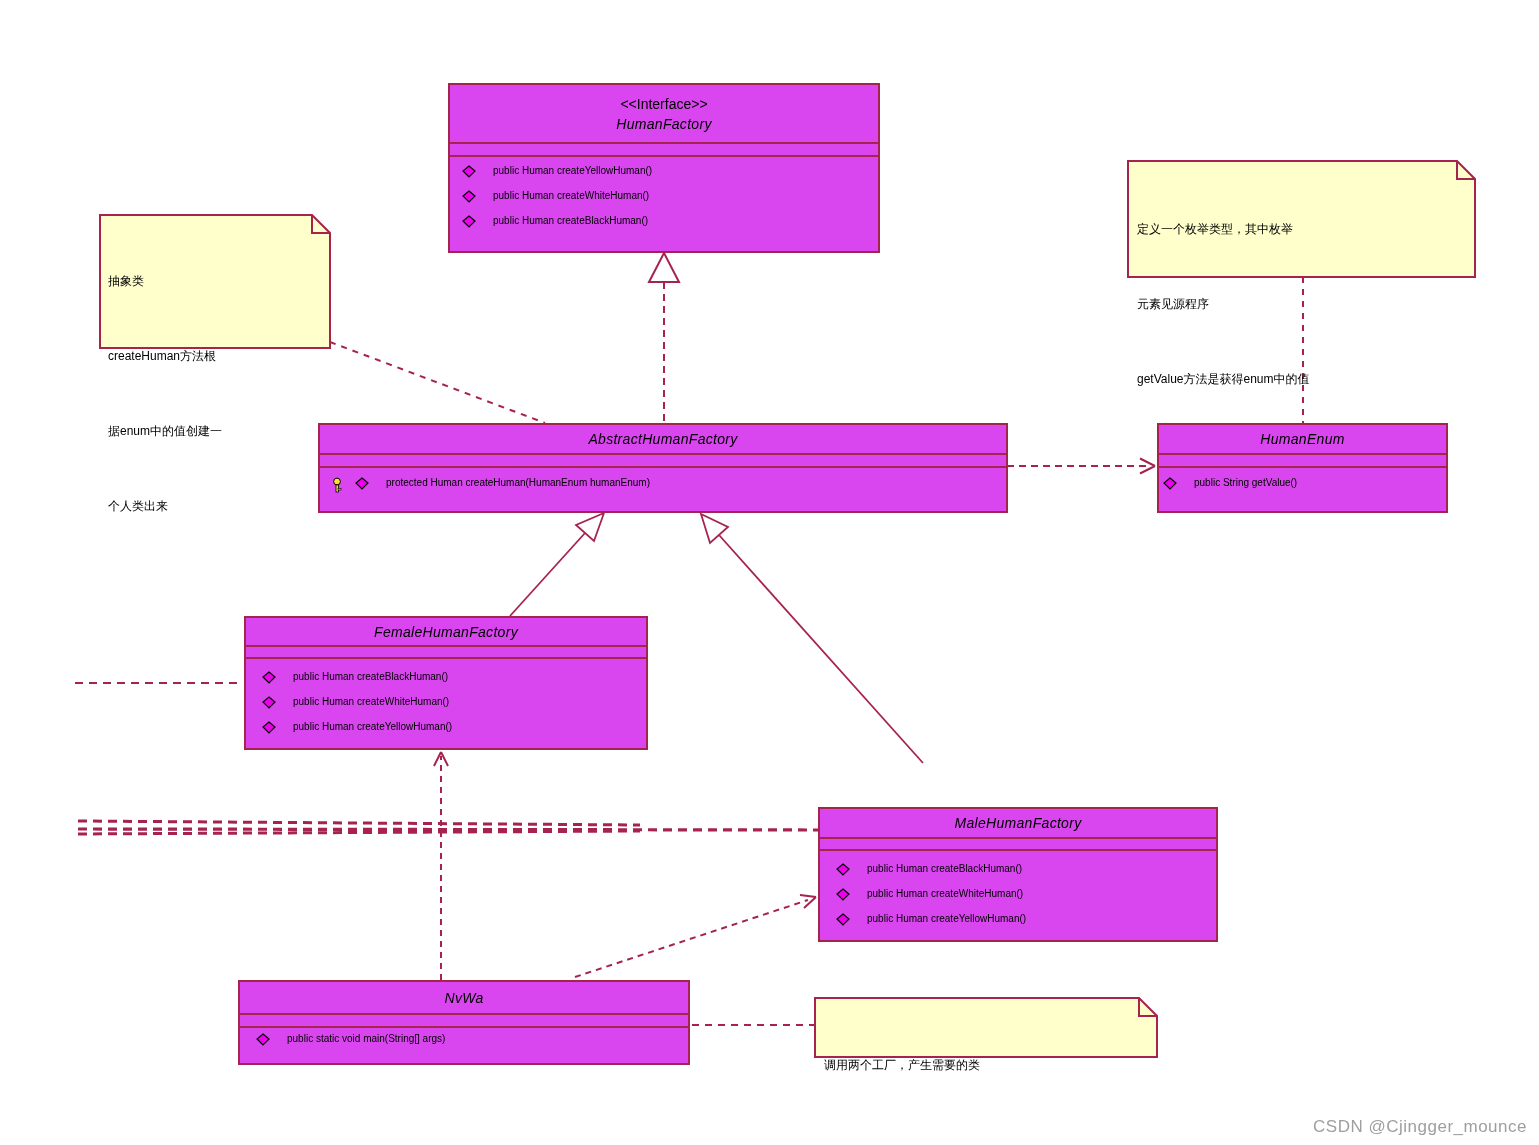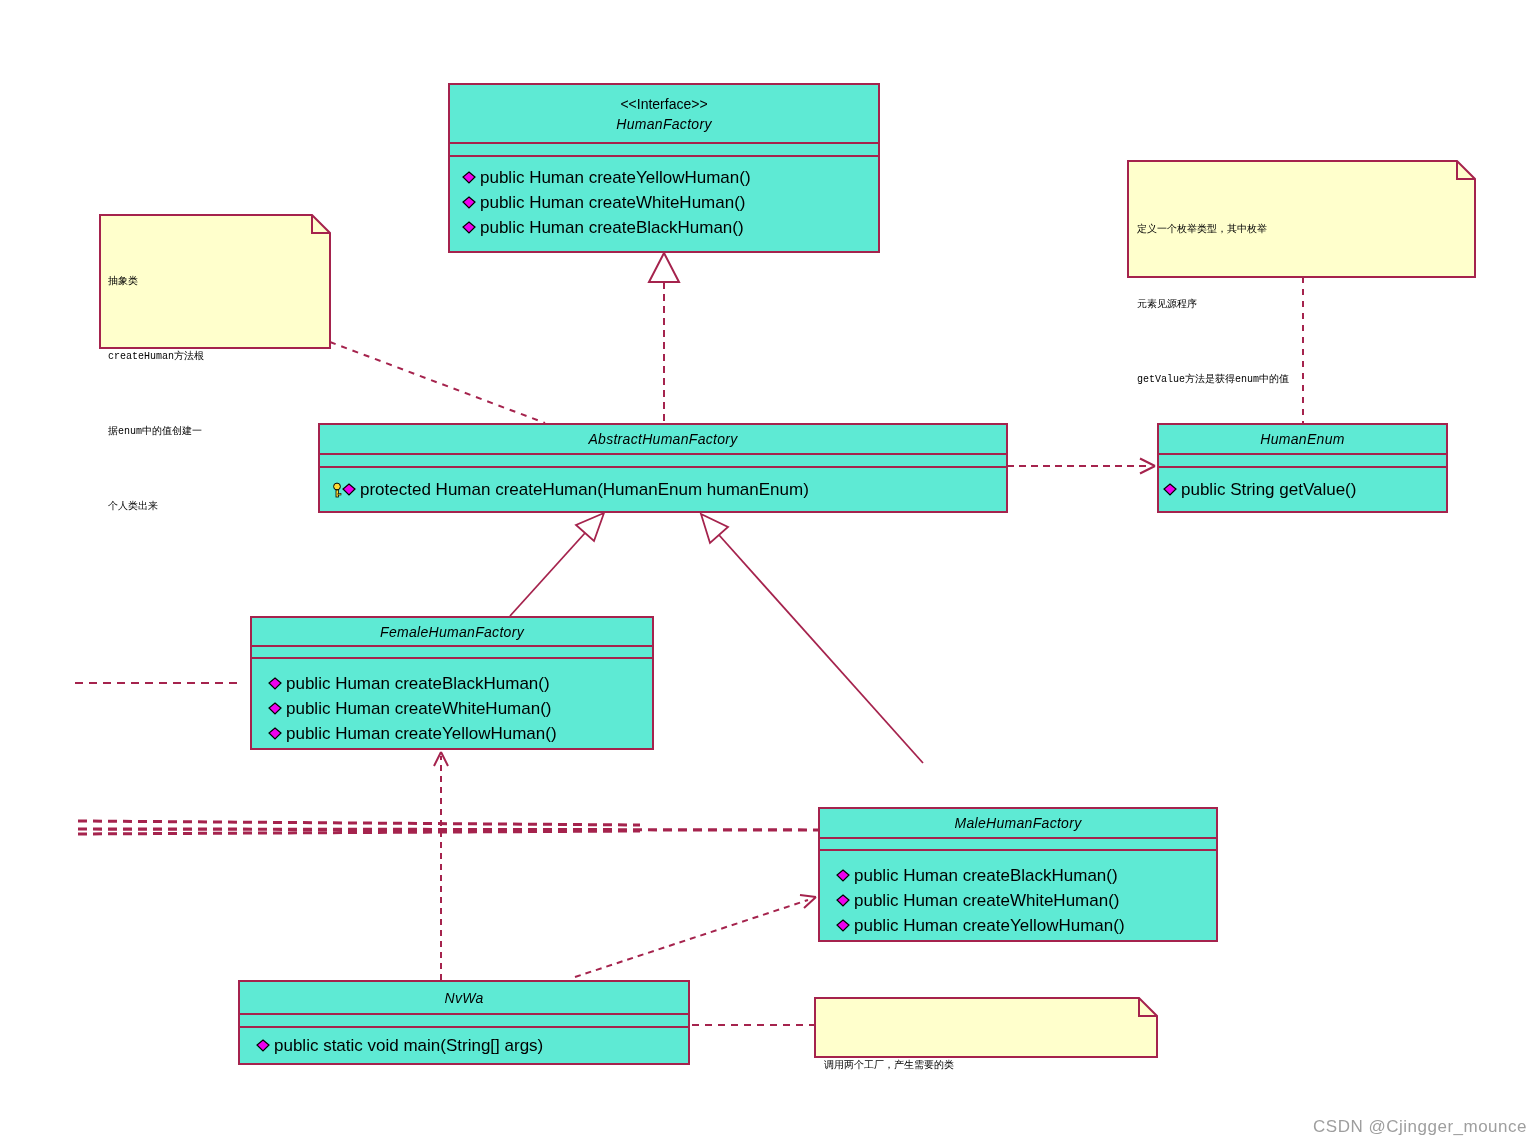--- a/index.html
+++ b/index.html
@@ -3,36 +3,36 @@
 <meta charset="utf-8">
 <style>
   html,body{margin:0;padding:0;background:#fff;}
   #canvas{
     position:relative;width:1539px;height:1145px;background:#ffffff;overflow:hidden;
     font-family:"Liberation Sans","DejaVu Sans",sans-serif;color:#000;
   }
   #connectors{position:absolute;left:0;top:0;z-index:1;}
   .classbox{
     position:absolute;z-index:2;box-sizing:border-box;
-    background:#5eead4;border:2px solid #a5234d;
+    background:#d946ef;border:2px solid #a5234d;
     display:flex;flex-direction:column;
   }
   .box-title{
     border-bottom:2px solid #a5234d;display:flex;flex-direction:column;
     align-items:center;justify-content:center;font-size:14px;line-height:20px;
   }
   .box-title .cls-name{letter-spacing:.3px;font-style:italic;}
   .italic .cls-name{font-style:italic;text-align:right;}
   .box-attrs{height:11px;border-bottom:2px solid #a5234d;}
   .box-methods{flex:1;padding:8px 6px 2px 12px;}
-  .method{display:flex;align-items:center;gap:3px;height:25px;font-size:17px;white-space:nowrap;}
+  .method{display:flex;gap:16px;height:25px;font-size:10px;white-space:nowrap;}
   .icon{flex:0 0 auto;}
   .note-text{
-    position:absolute;z-index:2;font-size:10px;line-height:25px;white-space:pre;
-    font-family:Liberation Mono, monospace;
+    position:absolute;z-index:2;font-size:12px;line-height:25px;white-space:pre;
+    font-family:Liberation Sans, sans-serif;
   }
   .watermark{
     position:absolute;z-index:3;right:12px;bottom:8px;
     font-size:17px;color:#9e9e9e;letter-spacing:.5px;
   }
 </style>
 </head>
 <body>
 
 <div id="canvas">
@@ -134,21 +134,21 @@
     <div class="box-methods" style="padding-top:9px;padding-left:4px">
       <div class="method">
         <svg class="icon" width="15" height="13">
             <polygon points="7,1 13,6 7,12 1,6" fill="#ee00ee" stroke="#000" stroke-width="1.2"></polygon>
           </svg>
         <span>public String getValue()</span>
       </div>
     </div>
   </div>
 
-  <div class="classbox" style="left:250px;top:616px;width:404px;height:134px">
+  <div class="classbox" style="left:244px;top:616px;width:404px;height:134px">
     <div class="box-title" style="height:30px">
       <div class="cls-name">FemaleHumanFactory</div>
     </div>
     <div class="box-attrs"></div>
     <div class="box-methods" style="padding-top:12px;padding-left:16px">
       <div class="method">
         <svg class="icon" width="15" height="13">
             <polygon points="7,1 13,6 7,12 1,6" fill="#ee00ee" stroke="#000" stroke-width="1.2"></polygon>
           </svg>
         <span>public Human createBlackHuman()</span>

